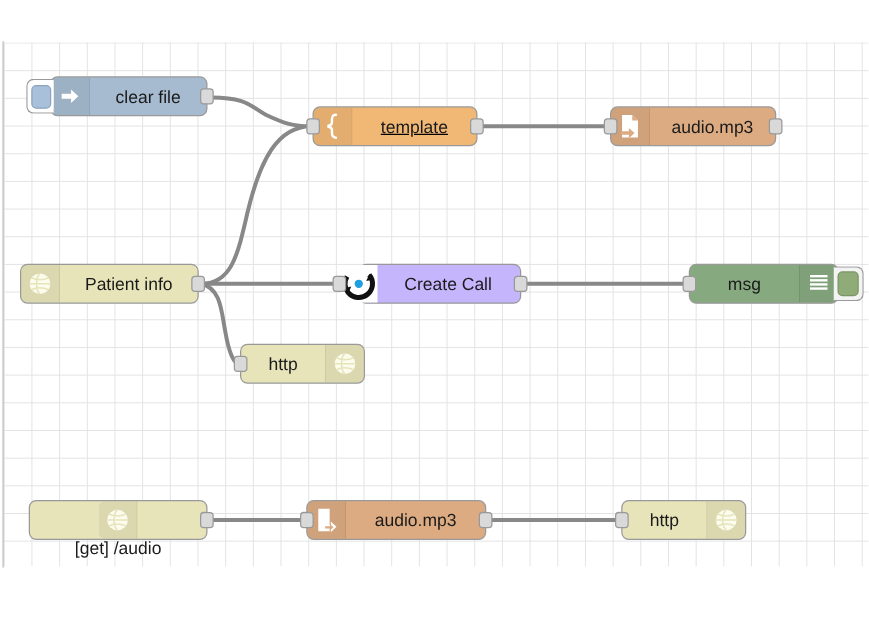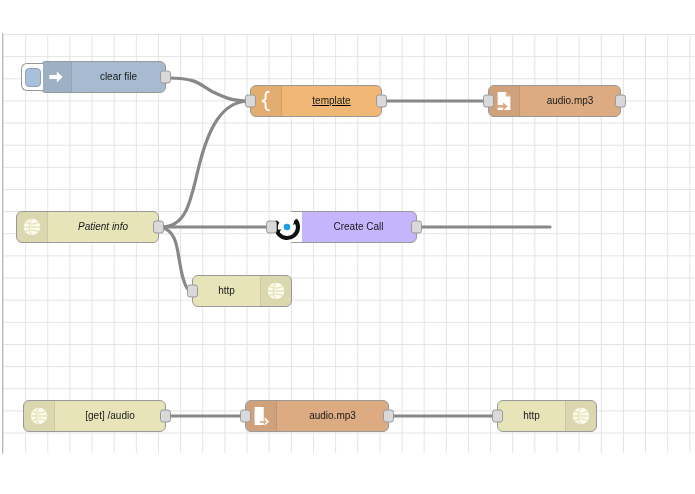--- a/index.html
+++ b/index.html
@@ -60,27 +60,27 @@
     border: 1px solid #999999;
     border-radius: 6px;
     display: flex;
     align-items: center;
     height: 32px;
     box-shadow: 0 0 0 0 rgba(0,0,0,0);
   }
   .node .nlabel {
     flex: 1 1 auto;
     text-align: center;
-    font-size: 10px;
+    font-size: 14px;
     color: #1a1a1a;
     white-space: nowrap;
     padding: 0 9px;
     line-height: 1;
   }
-  .node.italic .nlabel { font-style: italic; }
+  .node.italic .nlabel { }
   .node .icon-box {
     width: 30px;
     height: 100%;
     flex: 0 0 30px;
     display: flex;
     align-items: center;
     justify-content: center;
     background: rgba(0,0,0,0.05);
     border-right: 1px solid rgba(0,0,0,0.08);
     border-radius: 5px 0 0 5px;
@@ -250,33 +250,48 @@
         <path d="M22.5 6 l3.5 4.5 -6 1.3 z" fill="#111111"></path>
         <path d="M5.5 22 l-3.5 -4.5 6 -1.3 z" fill="#111111"></path>
         <circle cx="14" cy="14" r="3.3" fill="#1e9fe0"></circle>
       </svg>
     </div>
     <div class="nlabel" style="padding-left:22px;">Create Call</div>
     <div class="port in" style="left:-22px;"></div>
     <div class="port out"></div>
   </div>
 
+  <div class="node" style="left:551px; top:211px; width:120px; background:#87a980;">
+    <div class="nlabel">msg</div>
+    <div class="icon-box right">
+      <svg class="gl" width="18" height="18" viewBox="0 0 18 18">
+        <rect x="2" y="2" width="14" height="1.9" fill="#ffffff"></rect>
+        <rect x="2" y="5.3" width="14" height="1.9" fill="#ffffff"></rect>
+        <rect x="2" y="8.6" width="14" height="1.9" fill="#ffffff"></rect>
+        <rect x="2" y="11.9" width="14" height="1.9" fill="#ffffff"></rect>
+      </svg>
+    </div>
+    <div class="btn-right">
+      <div class="knob"></div>
+    </div>
+    <div class="port in"></div>
+  </div>
 
   <div class="node" style="left:192px; top:275px; width:100px; background:#e7e4ba;">
     <div class="nlabel">http</div>
     <div class="icon-box right">
       <svg class="gl" width="22" height="22" viewBox="0 0 24 24">
         <circle cx="12" cy="12" r="9" fill="#fbfbee"></circle>
         <path d="M12 3 C8 6 8 18 12 21 M3 12 h18 M5 7 c4 2 10 2 14 0 M5 17 c4 -2 10 -2 14 0" fill="none" stroke="#e7e4ba" stroke-width="1.4"></path>
       </svg>
     </div>
     <div class="port in"></div>
   </div>
 
-  <div class="node" style="left:23px; top:400px; width:143px; background:#e7e4ba;">
+  <div class="node" style="left:23px; top:400px; width:143px; background:#e7e4ba;flex-direction:column;">
     <div class="icon-box">
       <svg class="gl" width="22" height="22" viewBox="0 0 24 24">
         <circle cx="12" cy="12" r="9" fill="#fbfbee"></circle>
         <path d="M12 3 C8 6 8 18 12 21 M3 12 h18 M5 7 c4 2 10 2 14 0 M5 17 c4 -2 10 -2 14 0" fill="none" stroke="#e7e4ba" stroke-width="1.4"></path>
       </svg>
     </div>
     <div class="nlabel">[get] /audio</div>
     <div class="port out"></div>
   </div>
 

